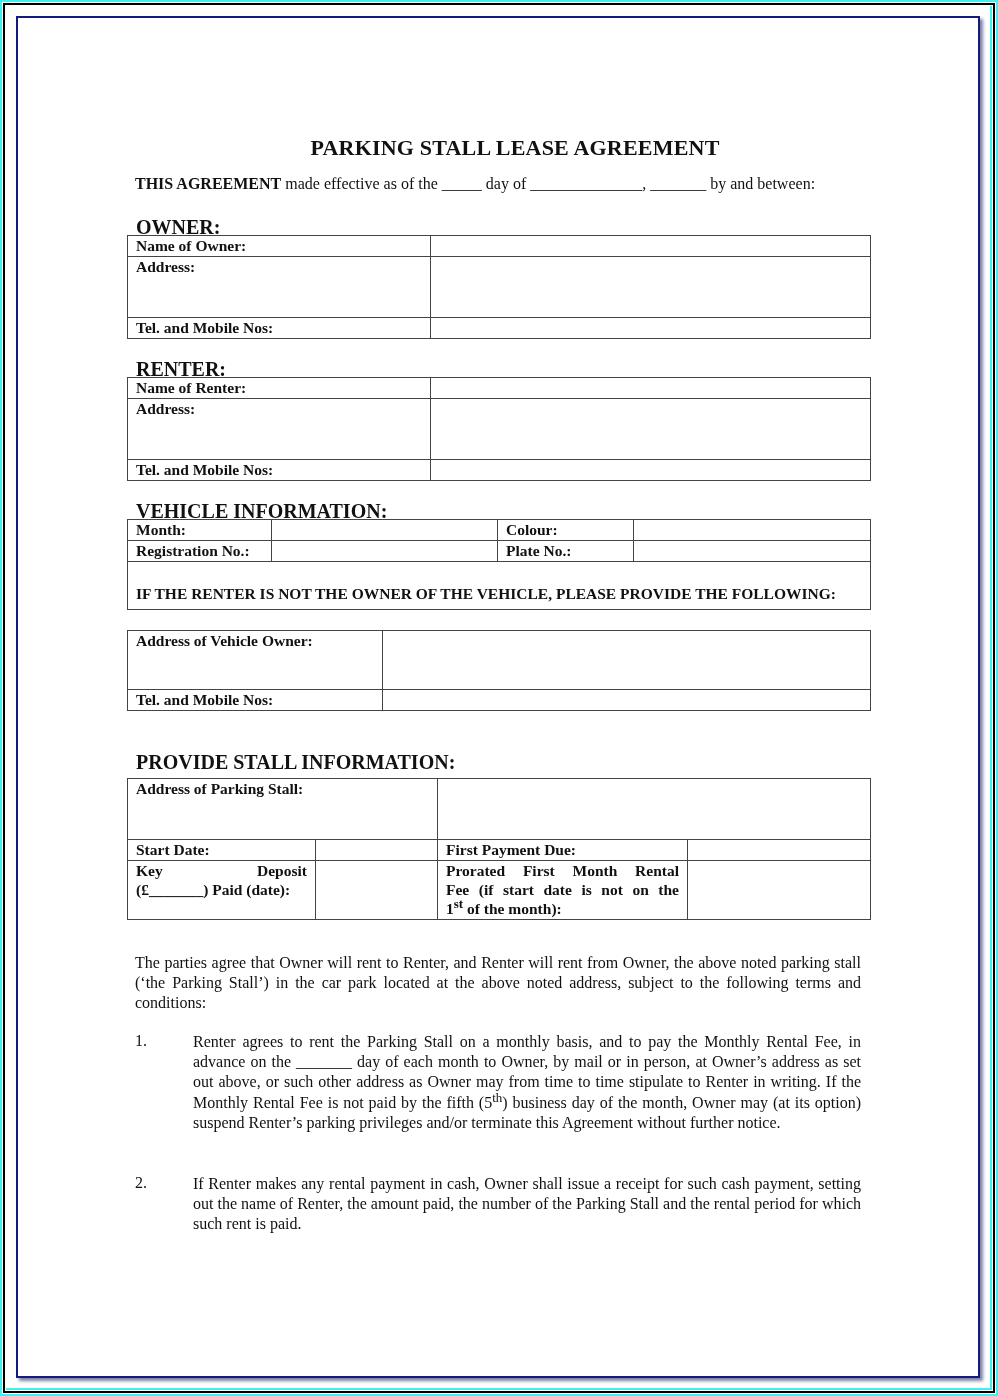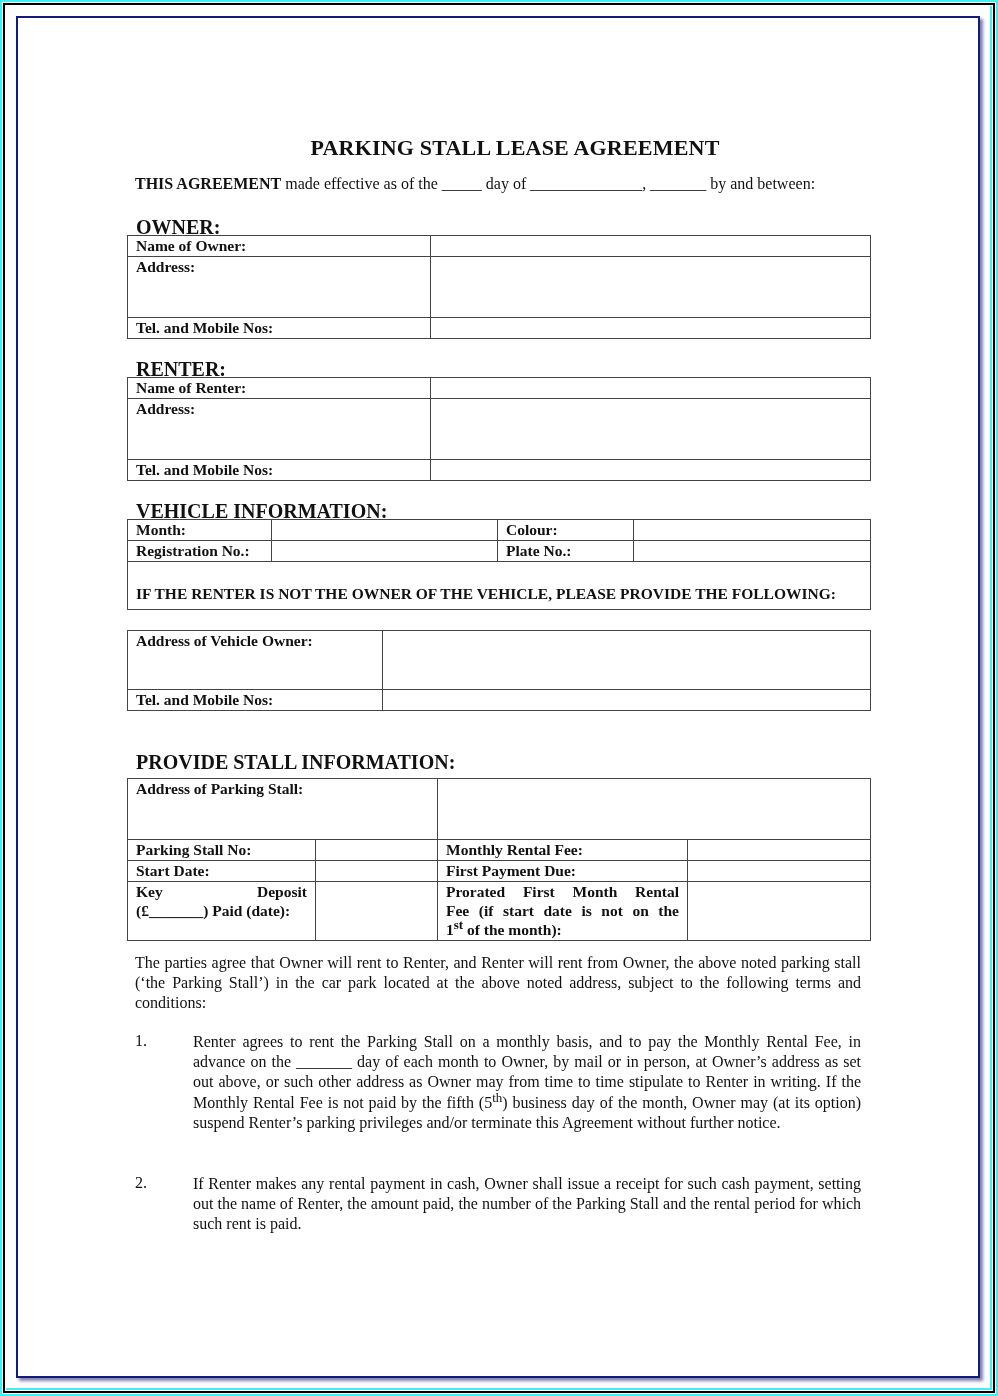--- a/index.html
+++ b/index.html
@@ -160,26 +160,20 @@
       <col style="width:122px">
       <col style="width:250px">
       <col>
     </colgroup>
   <tbody>
       <tr style="height:61px;">
     <td colspan="2">Address of Parking Stall:</td>
     <td colspan="2" class="val"></td>
   </tr>
   <tr style="height:21px;">
-    <td>Parking Stall No:</td>
-    <td class="val"></td>
-    <td>Monthly Rental Fee:</td>
-    <td class="val"></td>
-  </tr>
-  <tr style="height:21px;">
     <td>Start Date:</td>
     <td class="val"></td>
     <td>First Payment Due:</td>
     <td class="val"></td>
   </tr>
   <tr style="height:59px;">
     <td>
       <div style="display:flex; justify-content:space-between;">
         <span>Key</span>
         <span>Deposit</span>

